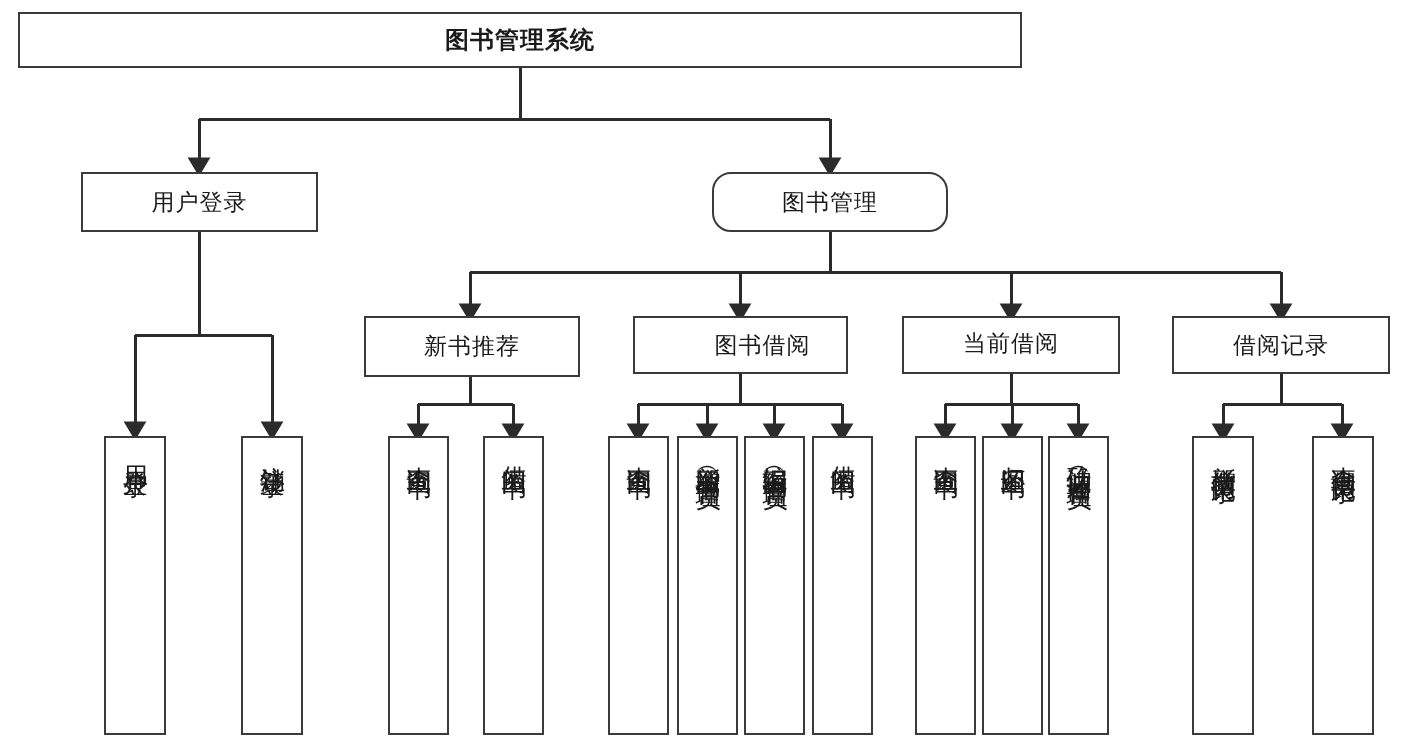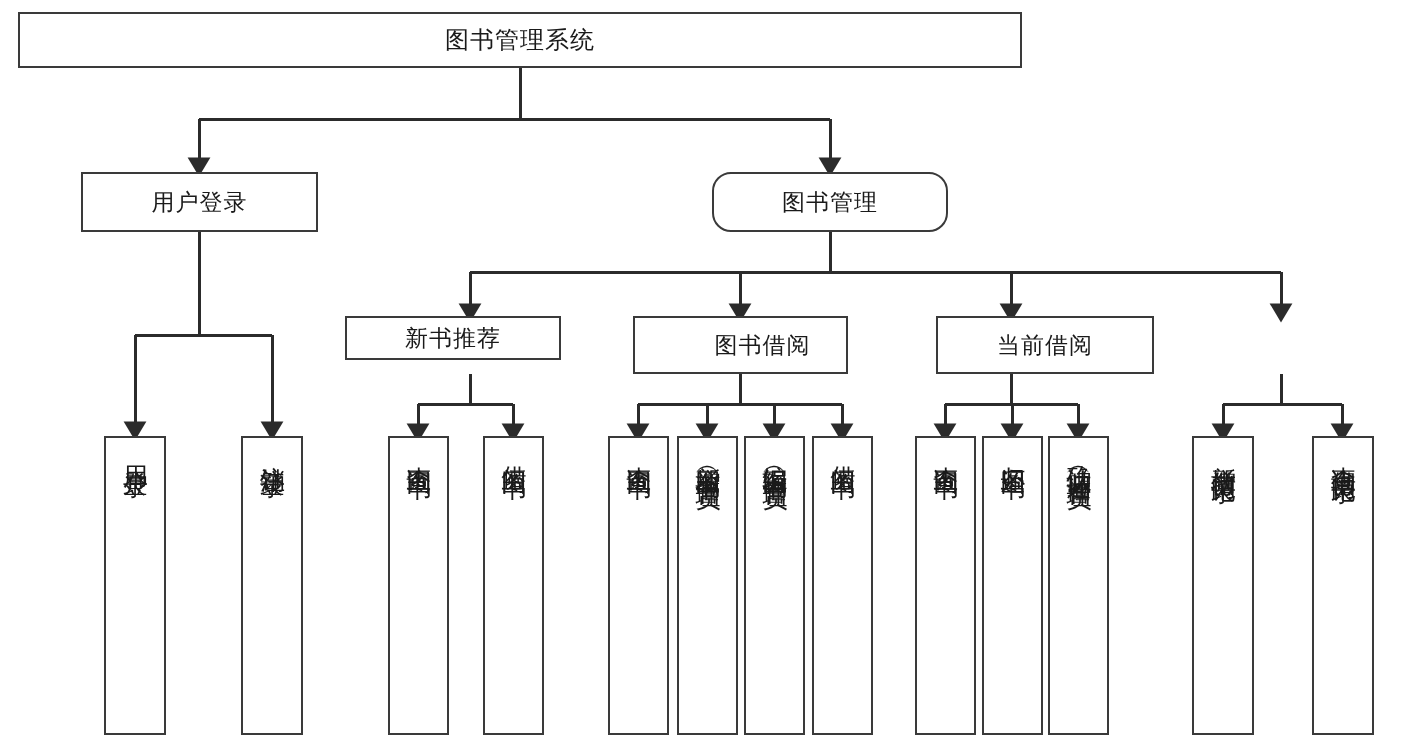--- a/index.html
+++ b/index.html
@@ -42,20 +42,21 @@
     line-height: 1.0;
     white-space: nowrap;
   }
   
   .node.horiz .node-label {
     font-size: 23px;
     letter-spacing: 1px;
   }
   .node.root .node-label {
     font-size: 24px;
+    font-weight: bold;
   }
   
   .node.leaf {
     align-items: flex-start;
     justify-content: center;
     padding-top: 8px;
   }
   .node.leaf .node-label {
     writing-mode: vertical-rl;
     text-orientation: upright;
@@ -136,28 +137,31 @@
     <span class="node-label">图书管理系统</span>
   </div>
 
   <div class="node horiz" style="left:81px; top:172px; width:237px; height:60px;">
     <span class="node-label">用户登录</span>
   </div>
   <div class="node horiz" style="left:712px; top:172px; width:236px; height:60px;border-radius:19px;">
     <span class="node-label">图书管理</span>
   </div>
 
-  <div class="node horiz" style="left:345px; top:316px; width:216px; height:44px;">
+  <div class="node horiz" style="left:364px; top:316px; width:216px; height:61px;">
     <span class="node-label">新书推荐</span>
   </div>
   <div class="node horiz" style="left:633px; top:316px; width:215px; height:58px;padding-left:44px;">
     <span class="node-label">图书借阅</span>
   </div>
-  <div class="node horiz" style="left:936px; top:316px; width:218px; height:58px;">
+  <div class="node horiz" style="left:902px; top:316px; width:218px; height:58px;font-family:Liberation Mono, monospace;">
     <span class="node-label">当前借阅</span>
+  </div>
+  <div class="node horiz" style="left:1172px; top:316px; width:218px; height:58px;">
+    <span class="node-label">借阅记录</span>
   </div>
 
   <div class="node leaf" style="left:104px; top:436px; width:62px; height:299px;">
     <span class="node-label">用户登录</span>
   </div>
   <div class="node leaf" style="left:241px; top:436px; width:62px; height:299px;">
     <span class="node-label">注销登录</span>
   </div>
 
   <div class="node leaf" style="left:388px; top:436px; width:61px; height:299px;">

